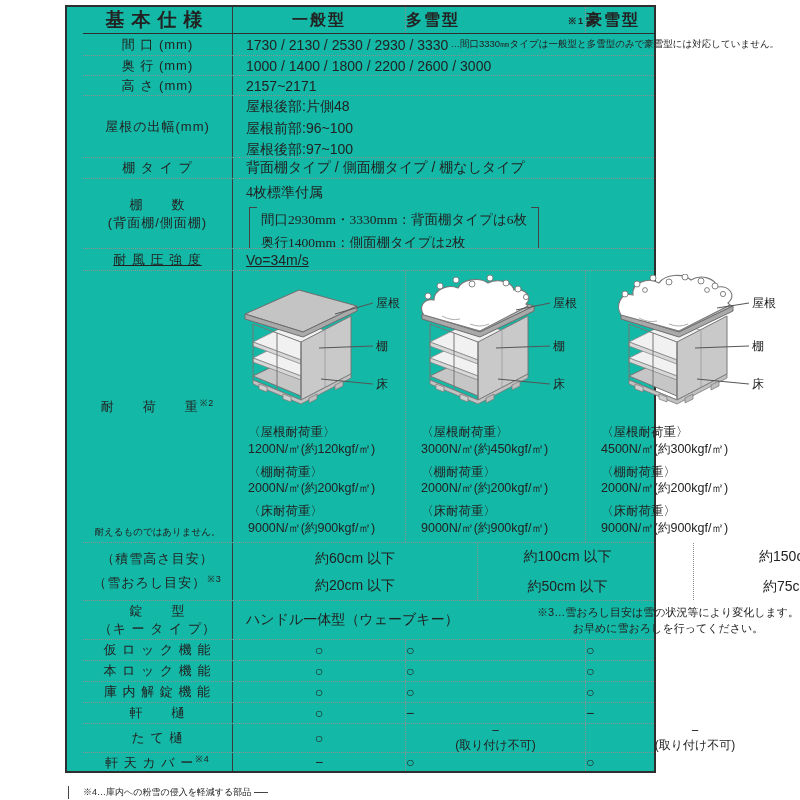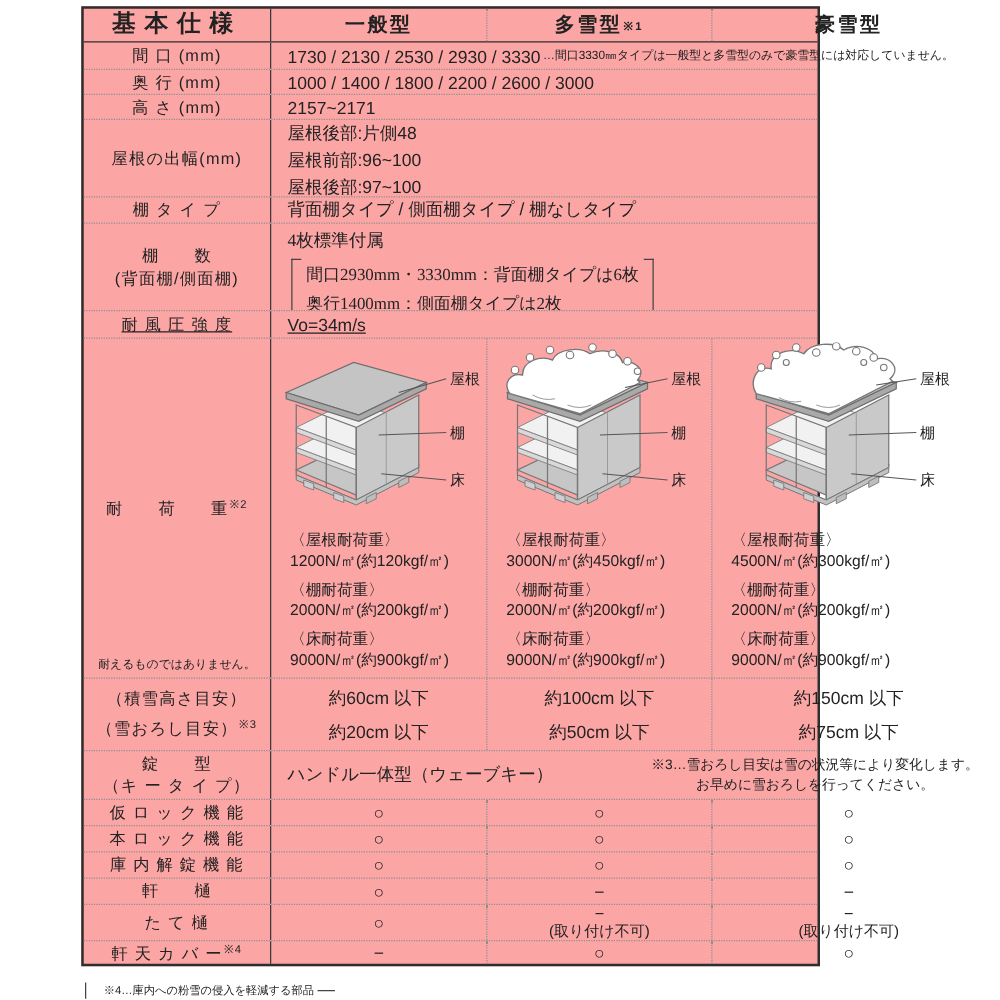--- a/index.html
+++ b/index.html
@@ -9,21 +9,22 @@
     width: 800px; height: 800px;
     background: #fff;
     color: #222;
     font-family: "Liberation Sans", sans-serif;
   }
   .spec-table {
     position: absolute;
     left: 65px; top: 5px;
     width: 591px;
     border: 2px solid #2e2e2e;
-    background: #fca5a5;
+    background: #14b8a6;
+    padding-left: 16px;
   }
   .row {
     display: grid;
     grid-template-columns: 150px 172px 180px 219px;
     border-bottom: 1px dotted #8f8f8f;
   }
   .row:last-child { border-bottom: none; }
   .cell {
     display: flex; align-items: center; justify-content: center;
     overflow: hidden;
@@ -35,21 +36,21 @@
     flex-direction: column;
     text-align: center;
     line-height: 1.35;
   }
   .content {
     grid-column: 2 / 5;
     justify-content: flex-start;
     padding-left: 13px;
     font-size: 14px;
   }
-  .vsep { border-left: 1px dotted #8f8f8f; }
+  .vsep { border-left: 1px dotted #8f8f8f; justify-content: space-between; }
   sup { font-size: 9px; vertical-align: super; margin-left: 1px; }
 
   
   .r-header { height: 27px; border-bottom: 1.8px solid #2e2e2e; }
   .title { font-size: 19px; font-weight: bold; letter-spacing: 7px; }
   .type-head { font-size: 16px; font-weight: bold; letter-spacing: 2px; }
 
   
   .r-maguchi { height: 22px; } .r-okuyuki { height: 20px; } .r-takasa { height: 20px; }
   .r-yane { height: 62px; } .r-tanatype { height: 21px; } .r-tanasu { height: 70px; }
@@ -79,21 +80,21 @@
   .load-footnote {
     position: absolute; bottom: 3px; left: 1px; right: 1px;
     font-size: 9.5px; line-height: 1.35; letter-spacing: 0; text-align: center;
   }
   .load-col { flex-direction: column; align-items: stretch; justify-content: center; padding-top: 4px; }
   .diagram-wrap { display: flex; justify-content: center; height: 150px; }
   .load-text { padding-left: 15px; font-size: 12.5px; line-height: 1.3; }
   .ld-group { margin-bottom: 7px; }
 
   
-  .r-snow { height: 58px; }
+  .r-snow { height: 58px; gap: 36px; }
   .two-line { flex-direction: column; line-height: 1.9; font-size: 14px; }
   .snow-label { font-size: 13px; }
 
   
   .r-lock { height: 39px; }
   .lock-content { display: flex; align-items: center; }
   .lock-note {
     margin-left: auto; text-align: center;
     font-size: 11px; line-height: 1.5; letter-spacing: 0; padding-right: 5px;
   }

